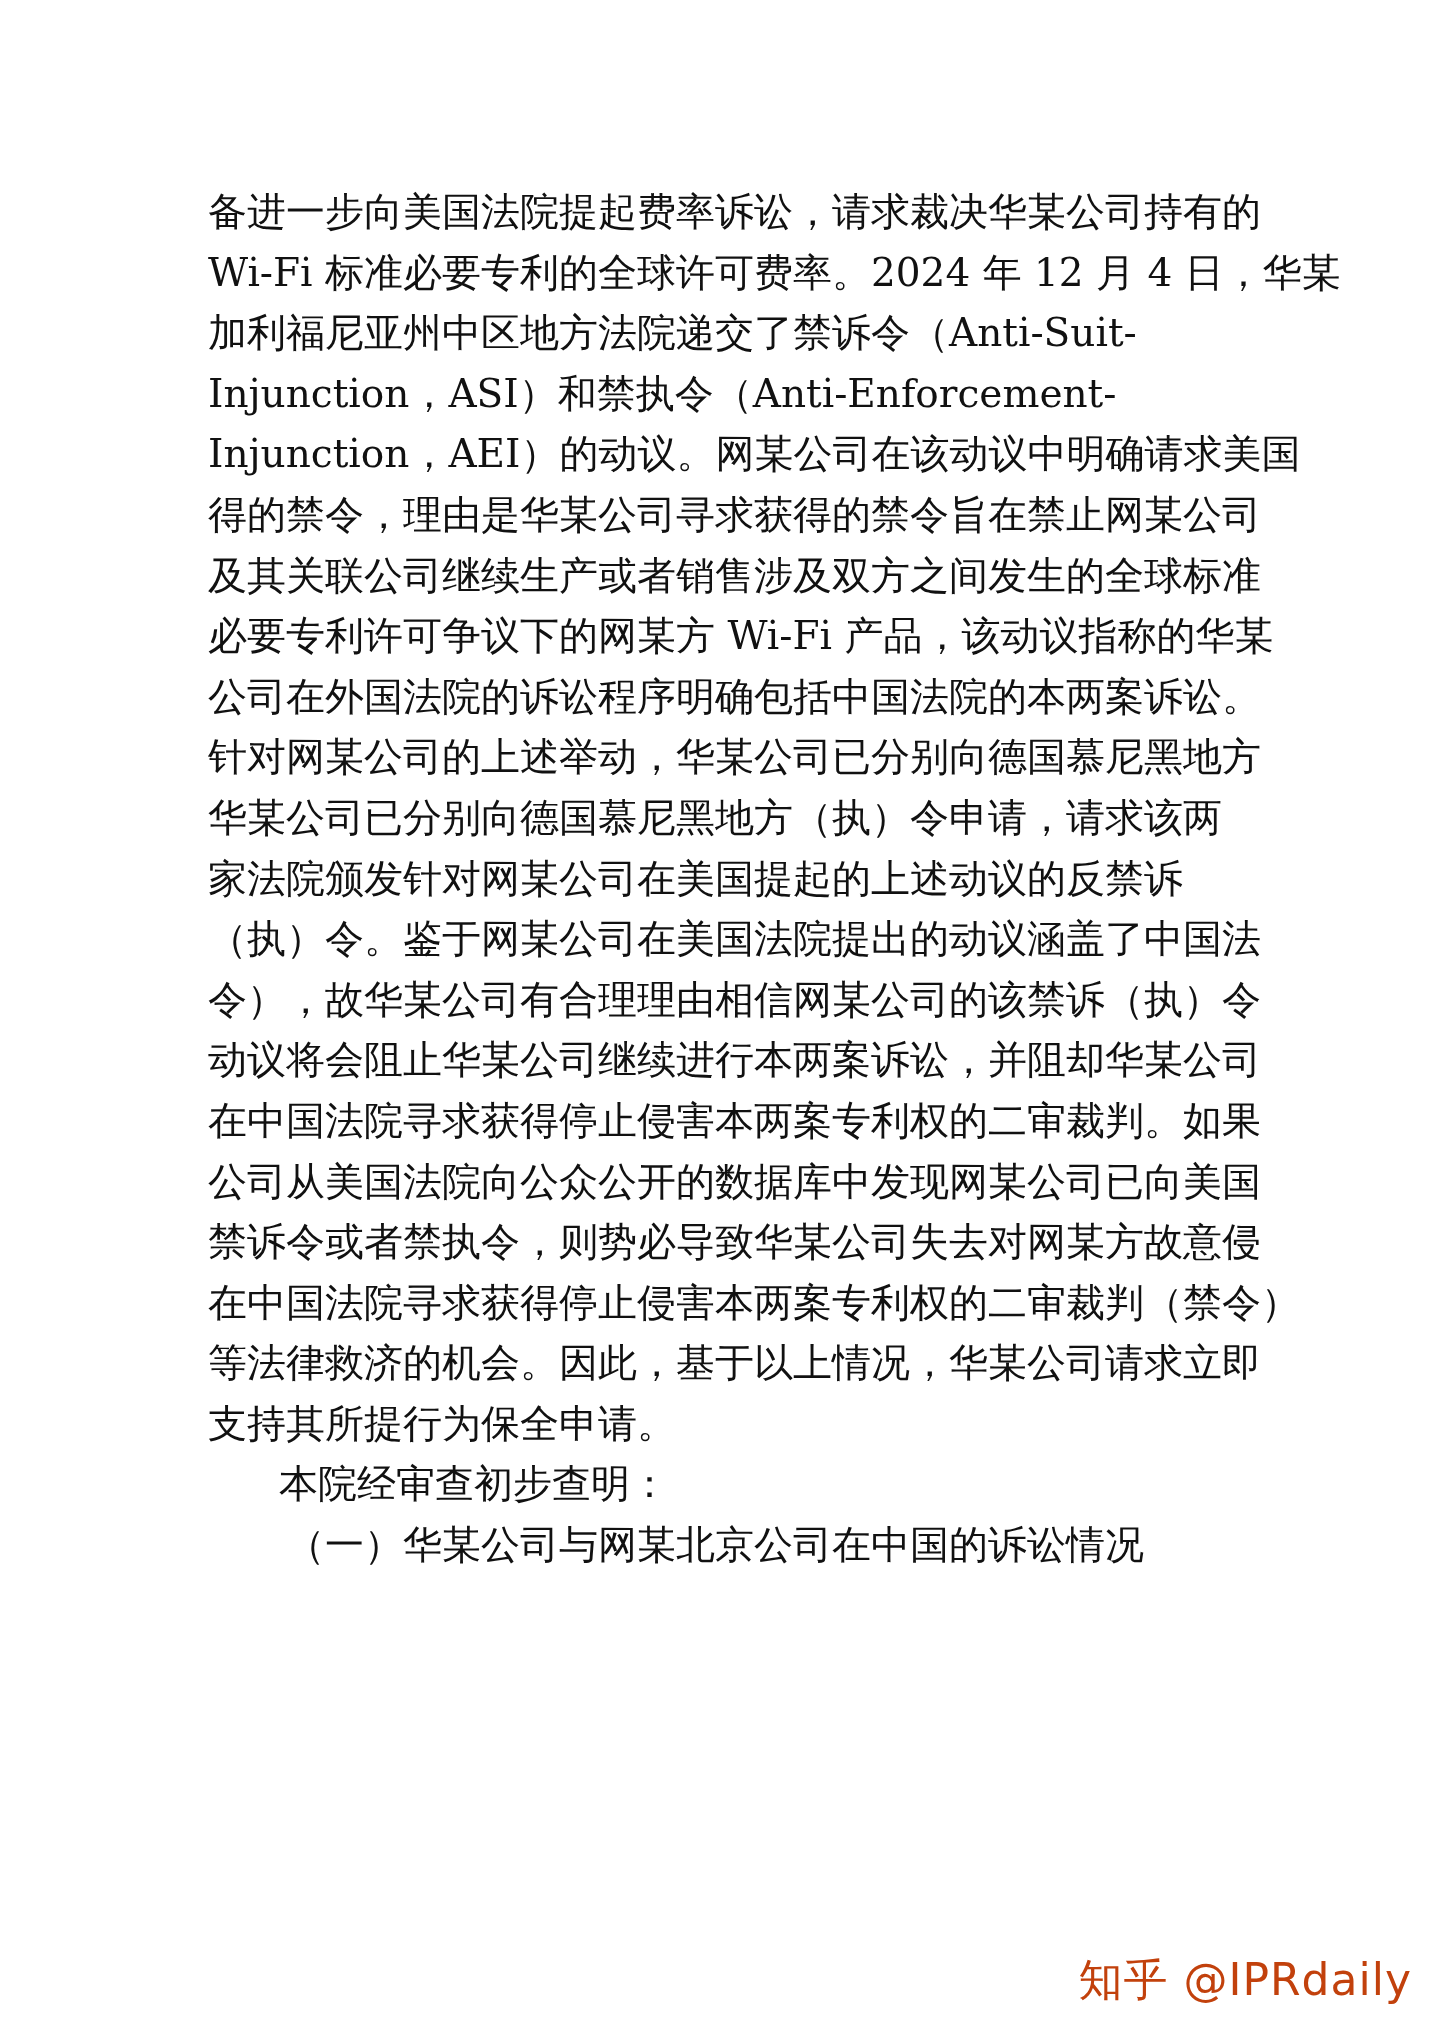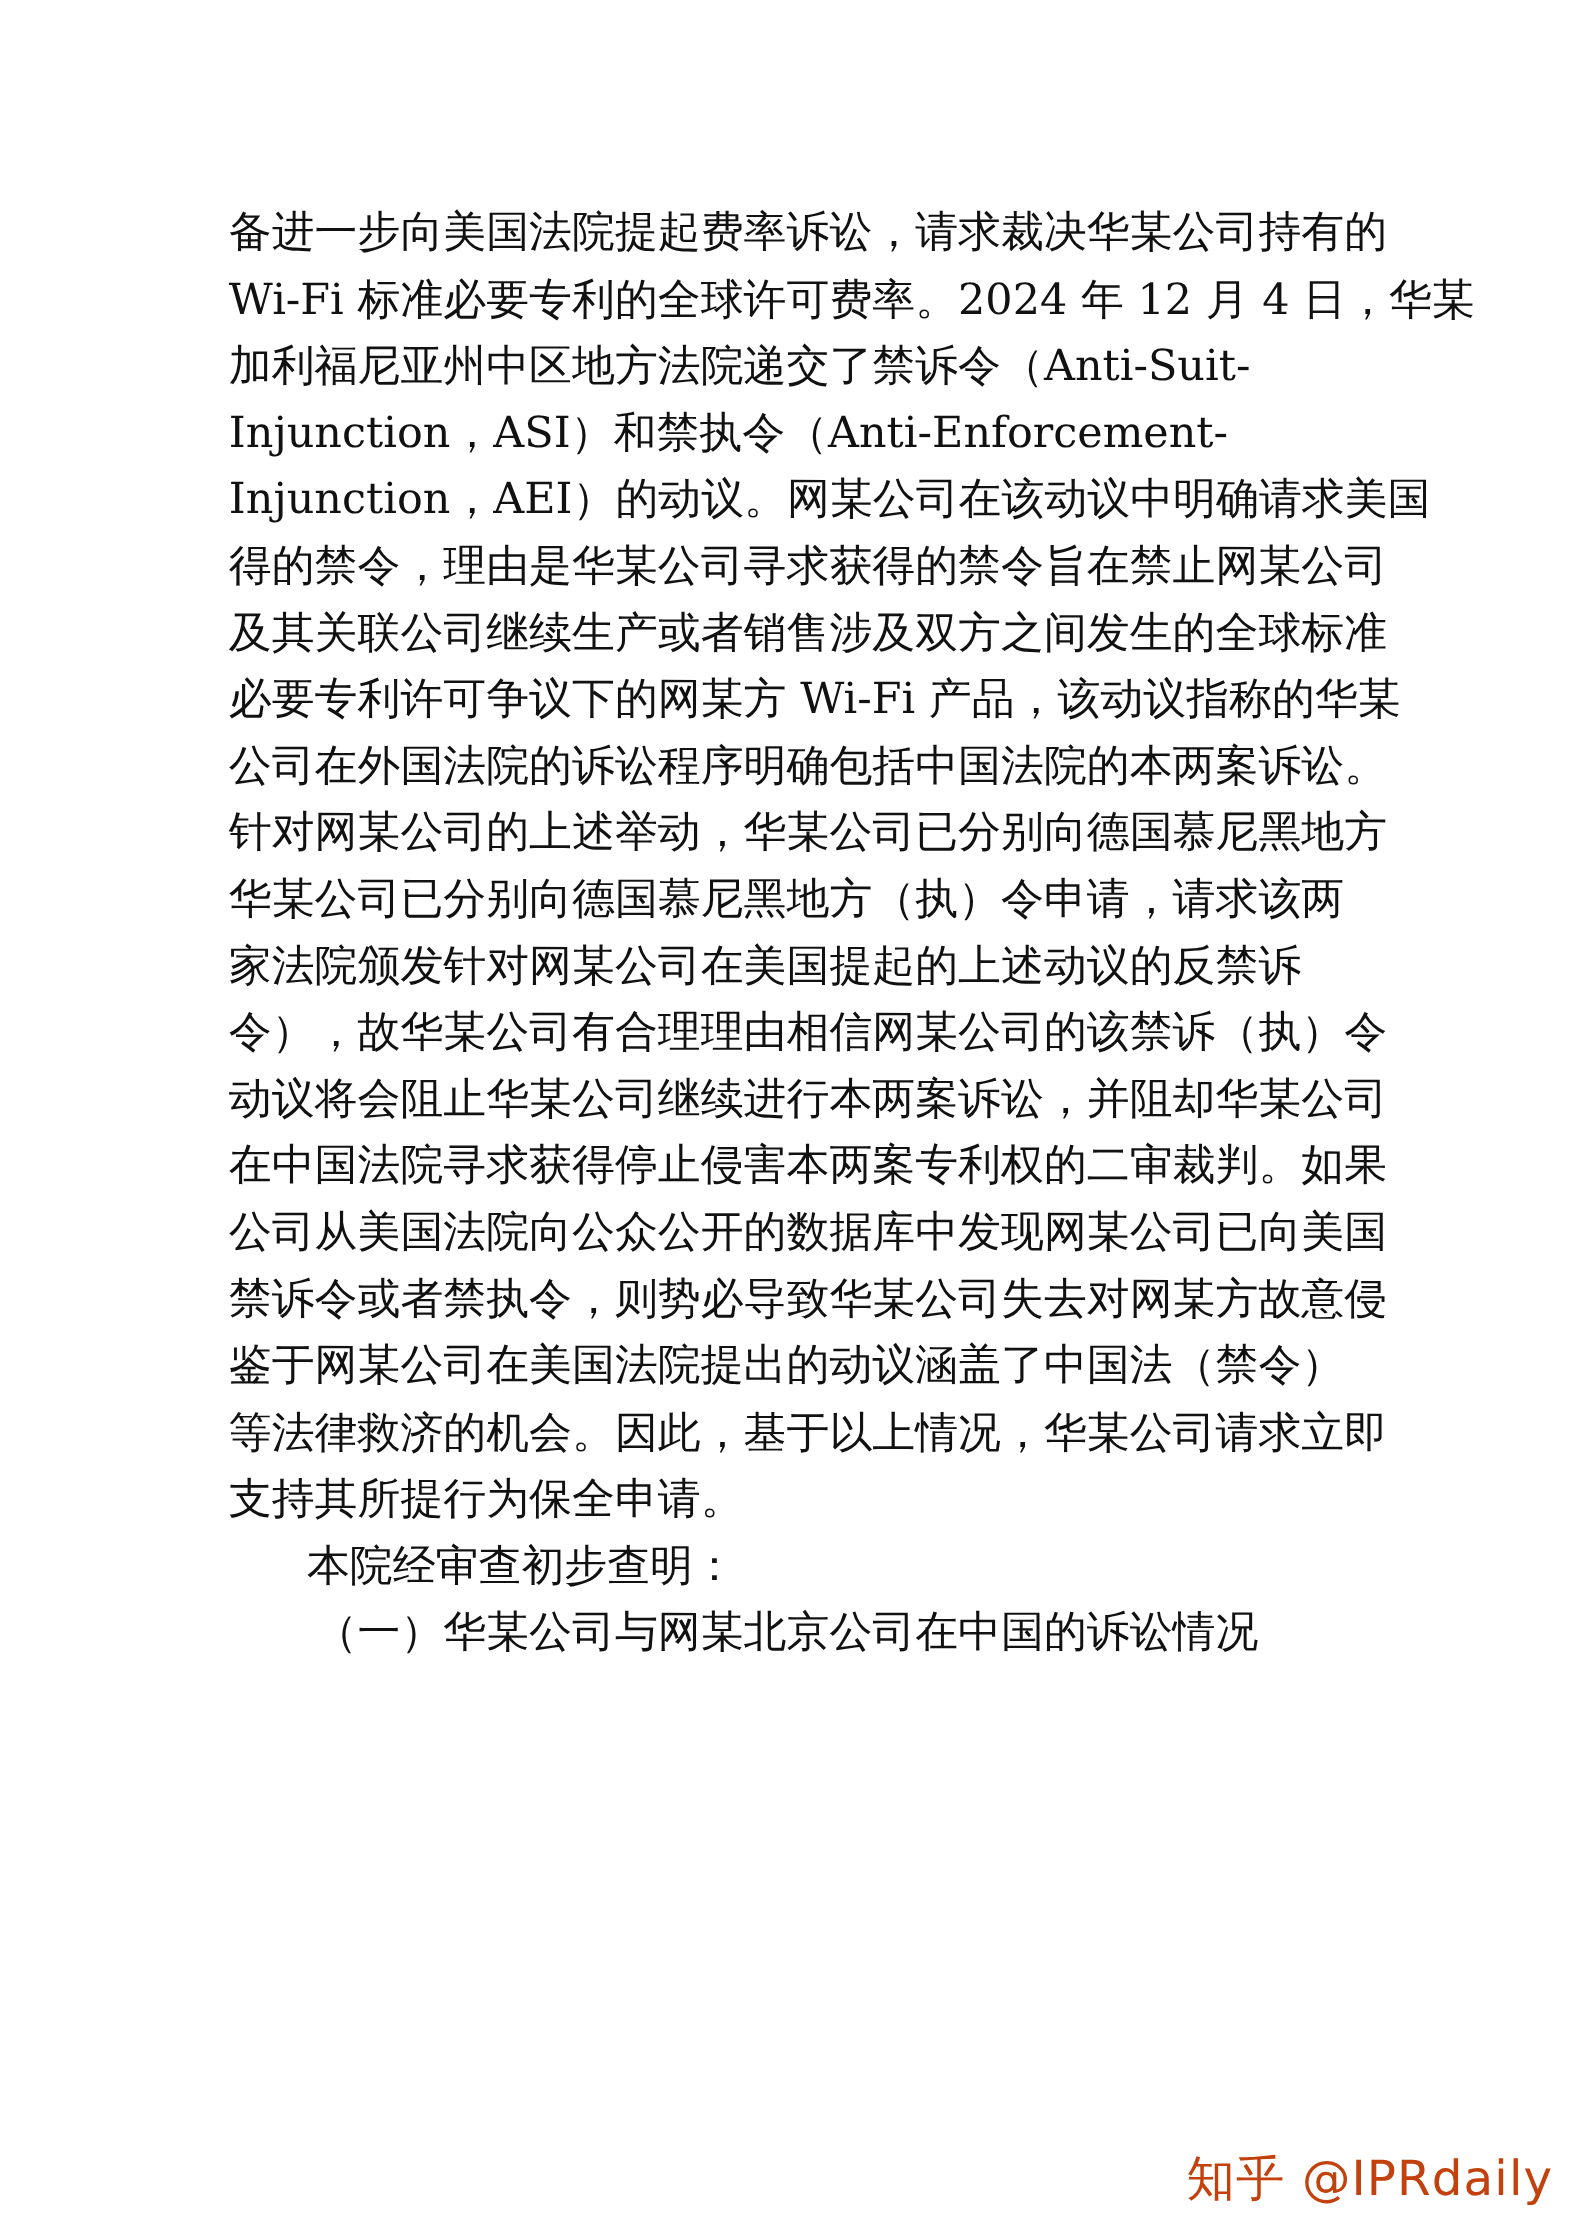--- a/index.html
+++ b/index.html
@@ -45,25 +45,26 @@
   <div class="line">加利福尼亚州中区地方法院递交了禁诉令（Anti-Suit-</div>
   <div class="line">Injunction，ASI）和禁执令（Anti-Enforcement-</div>
   <div class="line">Injunction，AEI）的动议。网某公司在该动议中明确请求美国</div>
   <div class="line">得的禁令，理由是华某公司寻求获得的禁令旨在禁止网某公司</div>
   <div class="line">及其关联公司继续生产或者销售涉及双方之间发生的全球标准</div>
   <div class="line">必要专利许可争议下的网某方 Wi-Fi 产品，该动议指称的华某</div>
   <div class="line">公司在外国法院的诉讼程序明确包括中国法院的本两案诉讼。</div>
   <div class="line">针对网某公司的上述举动，华某公司已分别向德国慕尼黑地方</div>
   <div class="line">华某公司已分别向德国慕尼黑地方（执）令申请，请求该两</div>
   <div class="line">家法院颁发针对网某公司在美国提起的上述动议的反禁诉</div>
+  <div class="line">（执）令。鉴于网某公司在美国法院提出的动议涵盖了中国法</div>
   <div class="line">令），故华某公司有合理理由相信网某公司的该禁诉（执）令</div>
   <div class="line">动议将会阻止华某公司继续进行本两案诉讼，并阻却华某公司</div>
   <div class="line">在中国法院寻求获得停止侵害本两案专利权的二审裁判。如果</div>
   <div class="line">公司从美国法院向公众公开的数据库中发现网某公司已向美国</div>
   <div class="line">禁诉令或者禁执令，则势必导致华某公司失去对网某方故意侵</div>
-  <div class="line">鉴于网某公司在美国法院提出的动议涵盖了中国法（禁令）</div>
+  <div class="line">在中国法院寻求获得停止侵害本两案专利权的二审裁判（禁令）</div>
   <div class="line">等法律救济的机会。因此，基于以上情况，华某公司请求立即</div>
   <div class="line">支持其所提行为保全申请。</div>
   <div class="line indent2">本院经审查初步查明：</div>
   <div class="line indent-sub">（一）华某公司与网某北京公司在中国的诉讼情况</div>
 </div>
 
 <div class="watermark">知乎 @IPRdaily</div>
 
 </body></html>

